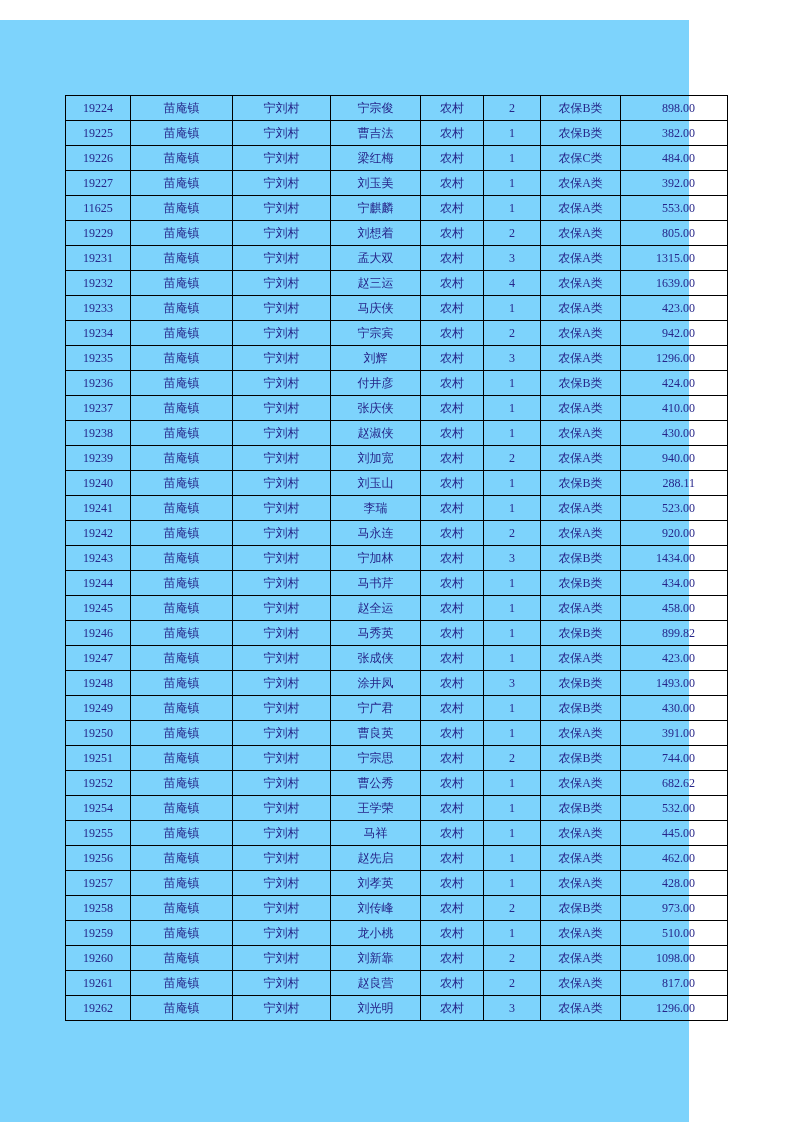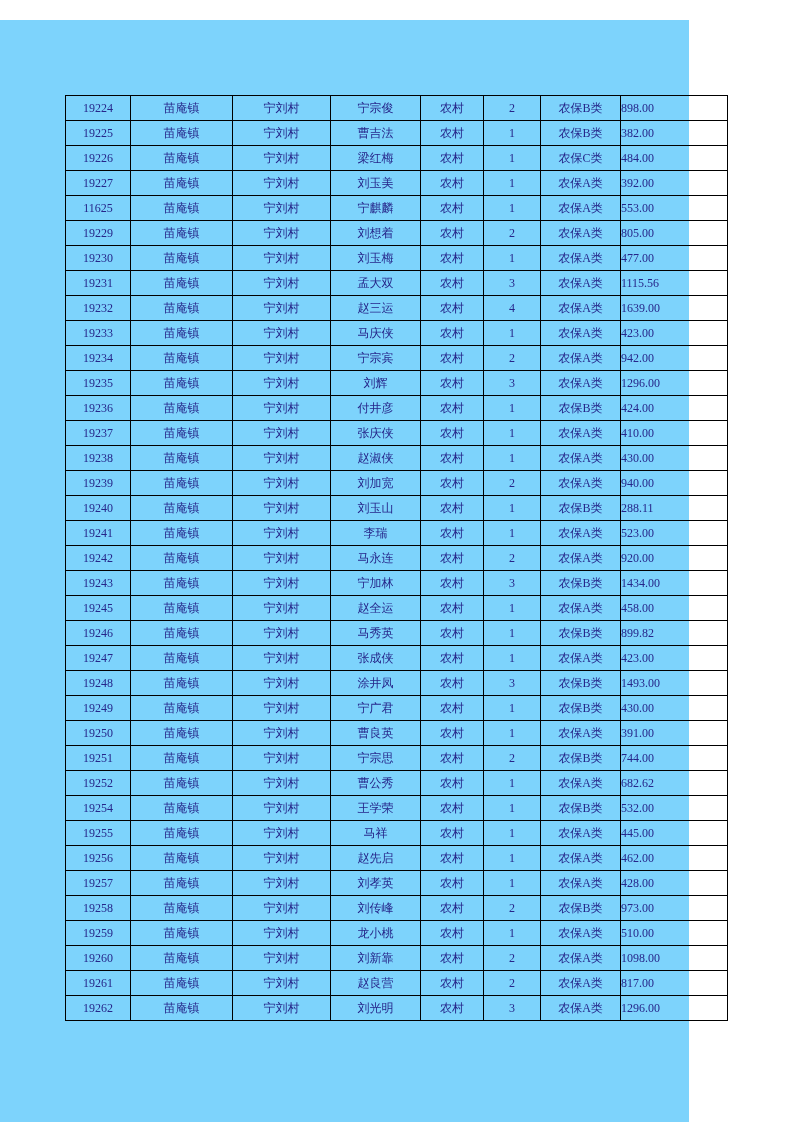--- a/index.html
+++ b/index.html
@@ -43,21 +43,21 @@
   }
   table.data-table col.c-id       { width: 65px; }
   table.data-table col.c-town     { width: 102px; }
   table.data-table col.c-village  { width: 98px; }
   table.data-table col.c-name     { width: 90px; }
   table.data-table col.c-category { width: 63px; }
   table.data-table col.c-count    { width: 57px; }
   table.data-table col.c-type     { width: 80px; }
   table.data-table col.c-amount   { width: 107px; }
   table.data-table td.amount {
-    text-align: left;
+    text-align: right;
     padding-right: 32px;
   }
 </style>
 </head>
 <body>
 
 <div class="sheet">
   <table class="data-table">
     <colgroup>
       <col class="c-id">
@@ -124,38 +124,28 @@
           <td>19229</td>
           <td>苗庵镇</td>
           <td>宁刘村</td>
           <td>刘想着</td>
           <td>农村</td>
           <td>2</td>
           <td>农保A类</td>
           <td class="amount">805.00</td>
         </tr>
         <tr>
-          <td>19230</td>
-          <td>苗庵镇</td>
-          <td>宁刘村</td>
-          <td>刘玉梅</td>
-          <td>农村</td>
-          <td>1</td>
-          <td>农保A类</td>
-          <td class="amount">477.00</td>
-        </tr>
-        <tr>
           <td>19231</td>
           <td>苗庵镇</td>
           <td>宁刘村</td>
           <td>孟大双</td>
           <td>农村</td>
           <td>3</td>
           <td>农保A类</td>
-          <td class="amount">1115.56</td>
+          <td class="amount">1315.00</td>
         </tr>
         <tr>
           <td>19232</td>
           <td>苗庵镇</td>
           <td>宁刘村</td>
           <td>赵三运</td>
           <td>农村</td>
           <td>4</td>
           <td>农保A类</td>
           <td class="amount">1639.00</td>
@@ -262,20 +252,30 @@
         </tr>
         <tr>
           <td>19243</td>
           <td>苗庵镇</td>
           <td>宁刘村</td>
           <td>宁加林</td>
           <td>农村</td>
           <td>3</td>
           <td>农保B类</td>
           <td class="amount">1434.00</td>
+        </tr>
+        <tr>
+          <td>19244</td>
+          <td>苗庵镇</td>
+          <td>宁刘村</td>
+          <td>马书芹</td>
+          <td>农村</td>
+          <td>1</td>
+          <td>农保B类</td>
+          <td class="amount">434.00</td>
         </tr>
         <tr>
           <td>19245</td>
           <td>苗庵镇</td>
           <td>宁刘村</td>
           <td>赵全运</td>
           <td>农村</td>
           <td>1</td>
           <td>农保A类</td>
           <td class="amount">458.00</td>

